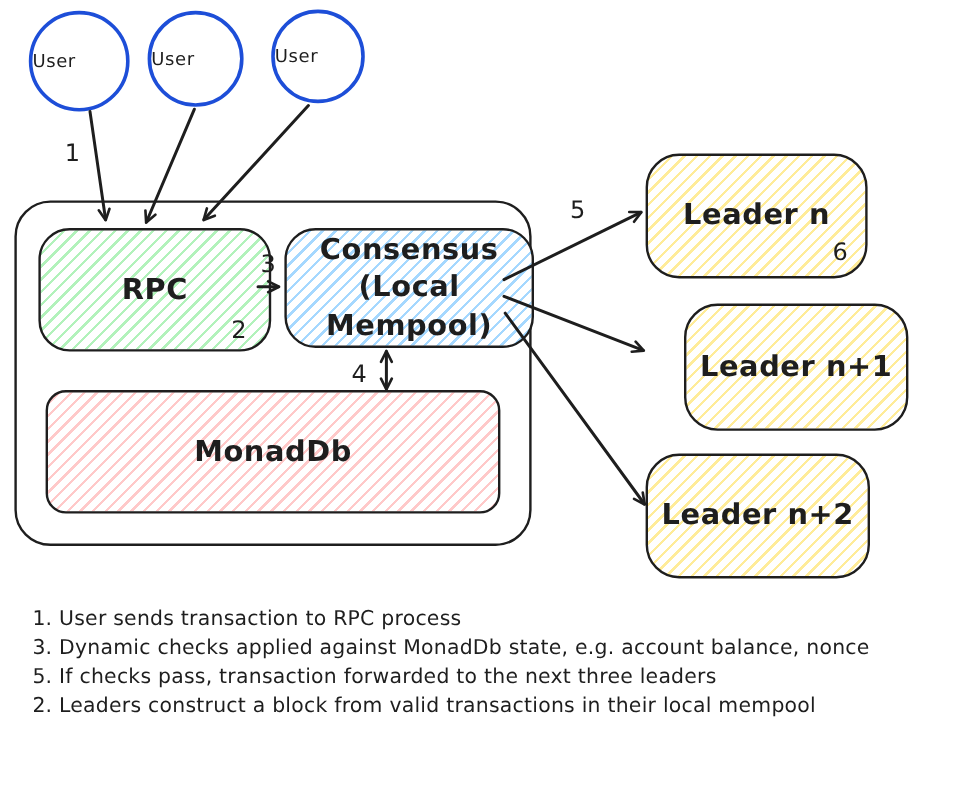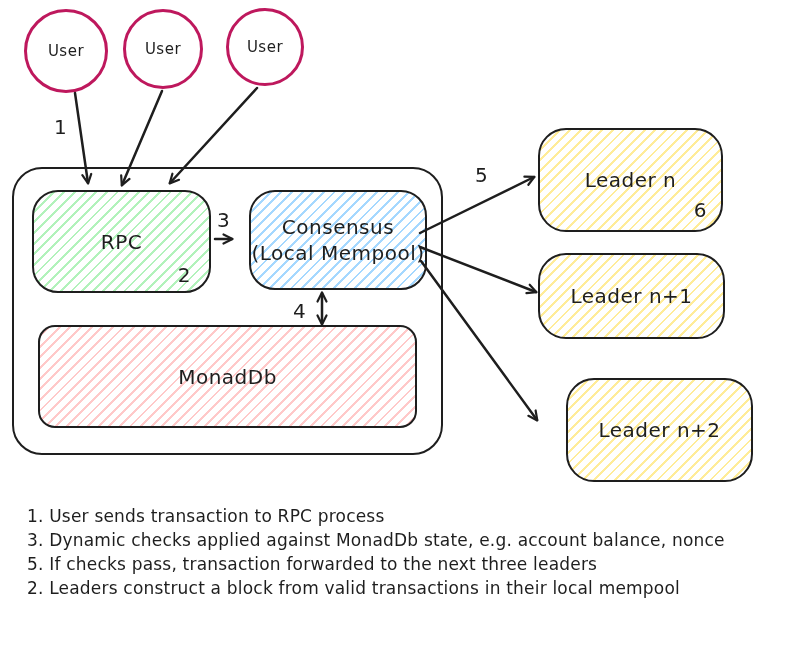--- a/index.html
+++ b/index.html
@@ -5,24 +5,24 @@
   html,body{margin:0;padding:0;background:#ffffff;}
   .canvas{
     position:relative;width:799px;height:658px;background:#ffffff;
     font-family:"DejaVu Sans", sans-serif;color:#1e1e1e;overflow:hidden;
   }
   .node{
     position:absolute;box-sizing:border-box;border:2.5px solid #1e1e1e;
     display:flex;align-items:center;justify-content:center;text-align:center;
     background-color:#ffffff;
   }
-  .node .label{font-size:20px;letter-spacing:0.5px;line-height:1.3;}
+  .node .label{font-size:24px;letter-spacing:0.5px;line-height:1.3;font-weight:bold;}
   .user-circle{
-    position:absolute;box-sizing:border-box;border:3px solid #be185d;border-radius:50%;
-    background:#ffffff;display:flex;align-items:center;justify-content:center;
+    position:absolute;box-sizing:border-box;border:3px solid #1d4ed8;border-radius:50%;
+    background:#ffffff;display:flex;align-items:center;
   }
   .user-circle .label{font-size:15px;letter-spacing:0.5px;}
   .outer-box{
     position:absolute;box-sizing:border-box;border:2.5px solid #1e1e1e;border-radius:30px;
     background:transparent;
   }
   .hatch-green {background-image:repeating-linear-gradient(135deg, transparent 0 5.5px, #b2f2bb 5.5px 7.5px);}
   .hatch-blue  {background-image:repeating-linear-gradient(135deg, transparent 0 5.5px, #a5d8ff 5.5px 7.5px);}
   .hatch-red   {background-image:repeating-linear-gradient(135deg, transparent 0 5.5px, #ffc9c9 5.5px 7.5px);}
   .hatch-yellow{background-image:repeating-linear-gradient(135deg, transparent 0 5.5px, #ffec99 5.5px 7.5px);}
@@ -52,44 +52,44 @@
   </div>
   <div class="user-circle" style="left:123px;top:9px;width:80px;height:80px;">
     <span class="label">User</span>
   </div>
   <div class="user-circle" style="left:226px;top:8px;width:78px;height:78px;">
     <span class="label">User</span>
   </div>
 
   <div class="outer-box" style="left:12px;top:167px;width:431px;height:288px;"></div>
 
-  <div class="node hatch-green r26" style="left:32px;top:190px;width:179px;height:103px;">
+  <div class="node hatch-green r26" style="left:32px;top:190px;width:194px;height:103px;">
     <span class="label">RPC</span>
     <span class="corner-badge" style="right:18px;bottom:4px;">2</span>
   </div>
 
-  <div class="node hatch-blue r26" style="left:249px;top:190px;width:178px;height:100px;">
+  <div class="node hatch-blue r26" style="left:237px;top:190px;width:208px;height:100px;">
     <span class="label">
       <span>Consensus</span><br>
       <span>(Local Mempool)</span>
     </span>
   </div>
 
   <div class="node hatch-red r26" style="left:38px;top:325px;width:379px;height:103px;border-radius:17px;">
     <span class="label">MonadDb</span>
   </div>
 
   <div class="node hatch-yellow r28" style="left:538px;top:128px;width:185px;height:104px;">
     <span class="label">Leader n</span>
     <span class="corner-badge" style="right:14px;bottom:8px;">6</span>
   </div>
-  <div class="node hatch-yellow r28" style="left:538px;top:253px;width:187px;height:86px;align-items:center;">
+  <div class="node hatch-yellow r28" style="left:570px;top:253px;width:187px;height:106px;align-items:center;">
     <span class="label">Leader n+1</span>
   </div>
-  <div class="node hatch-yellow r28" style="left:566px;top:378px;width:187px;height:104px;">
+  <div class="node hatch-yellow r28" style="left:538px;top:378px;width:187px;height:104px;">
     <span class="label">Leader n+2</span>
   </div>
 
   <span class="step-label" style="left:54px;top:115px;">1</span>
   <span class="step-label" style="left:217px;top:208px;">3</span>
   <span class="step-label" style="left:293px;top:299px;">4</span>
   <span class="step-label" style="left:475px;top:163px;">5</span>
 
   <div class="legend">
     <div>1. User sends transaction to RPC process</div>

